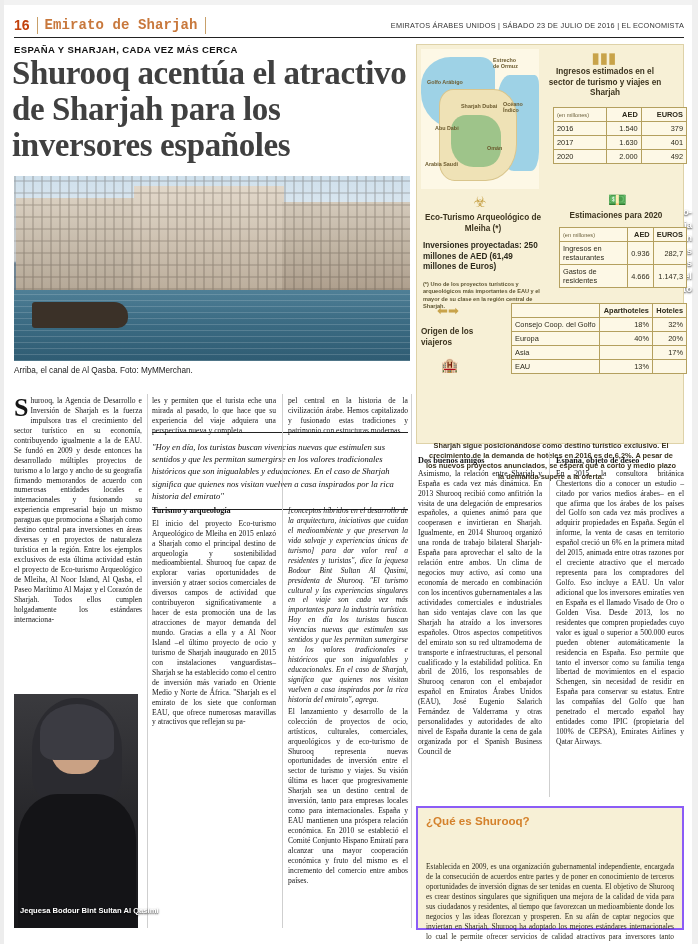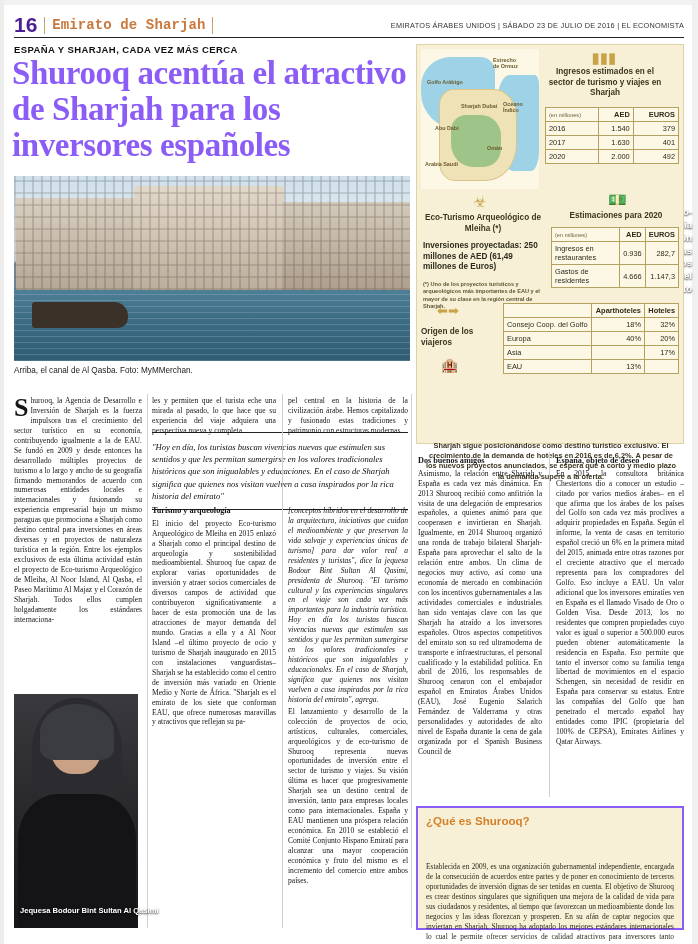--- a/index.html
+++ b/index.html
@@ -9,36 +9,36 @@
     font-family: "Liberation Serif", serif;
     color: #111;
     overflow: hidden;
     position: relative;
   }
   .page { position: relative; width: 698px; height: 944px; padding: 0; }
 
   
   .topbar { position:absolute; left:14px; top:14px; width:670px; height:22px;
             display:flex; align-items:center; }
-  .folio { font-family:"Liberation Sans", sans-serif; font-weight:bold; font-size:21px;
-           color:#4c1d95; padding-right:7px; }
+  .folio { font-family:"Liberation Sans", sans-serif; font-weight:bold; font-size:14px;
+           color:#c2410c; padding-right:7px; }
   .folio-sep { width:1px; height:17px; background:#c8a06a; }
   .section-name { font-family:Liberation Mono, monospace; font-weight:bold; font-style:normal;
                   font-size:14px; color:#c8783c; padding:0 7px; letter-spacing:.1px; }
   .folio-sep2 { width:1px; height:17px; background:#c8a06a; }
   .top-right { margin-left:auto; font-family:"Liberation Sans", sans-serif; font-size:7.3px;
                letter-spacing:.25px; color:#333; }
   .rule-top { position:absolute; left:14px; top:37px; width:670px; height:1.4px; background:#222; }
 
   
   .kicker { position:absolute; left:14px; top:44px; font-family:"Liberation Sans", sans-serif;
             font-weight:bold; font-size:9.5px; letter-spacing:.4px; color:#111; }
   .headline { position:absolute; left:12px; top:56px; width:400px;
               font-family:"Liberation Serif", serif; font-weight:bold; font-size:33px;
-              line-height:1.09; letter-spacing:-0.4px; color:#8b5cf6; }
+              line-height:1.09; letter-spacing:-0.4px; color:#404040; }
 
   
   .photo-main { position:absolute; left:14px; top:176px; width:396px; height:185px;
                 overflow:hidden; background:#8aa3b5; }
   .ph-sky { position:absolute; inset:0;
             background:linear-gradient(#cfe0ec 0%, #e7eef3 38%, #dfe7ec 46%, #7e99ae 47%, #5e7f96 100%); }
   .ph-bldgA { position:absolute; left:2px; top:22px; width:120px; height:92px;
               background:linear-gradient(#d9cfc0,#b5a897); border-right:2px solid #9a8d7c; }
   .ph-bldgB { position:absolute; left:120px; top:10px; width:150px; height:104px;
               background:linear-gradient(#e2d8ca,#bcae9c); }
@@ -78,21 +78,21 @@
                background:#9ec48a; border-radius:30% 40% 35% 45%; }
   .map-lbl { position:absolute; font-family:"Liberation Sans", sans-serif; font-size:5.4px;
              color:#6b5a2e; font-weight:bold; }
 
   .ip-icon { position:absolute; font-size:15px; color:#c8a34a; text-align:center; }
 
   .ip-title { position:absolute; font-family:"Liberation Sans", sans-serif; font-weight:bold;
               font-size:8.2px; line-height:1.3; text-align:center; color:#3d3520; }
 
   table.ipt { position:absolute; border-collapse:collapse; font-family:"Liberation Sans", sans-serif;
-              font-size:7.4px; color:#2d2a1c; background:#fdf8e6; }
+              font-size:7.4px; color:#2d2a1c; background:#fdf8e6;margin-left:8px; }
   table.ipt td, table.ipt th { border:1px solid #b4a05f; padding:2px 3px; }
   table.ipt .num { text-align:right; }
   table.ipt .hdr { font-weight:bold; text-align:right; }
   table.ipt .tiny { font-size:5.6px; color:#6a5f3a; text-align:left; }
 
   .ip-body { position:absolute; font-family:"Liberation Sans", sans-serif; font-weight:bold;
              font-size:8.2px; line-height:1.3; color:#2d2a1c; }
   .ip-note { position:absolute; font-family:"Liberation Sans", sans-serif; font-size:5.6px;
              line-height:1.32; color:#5d5532; font-weight:bold; }
   .ip-foot { position:absolute; left:8px; top:396px; width:252px;

